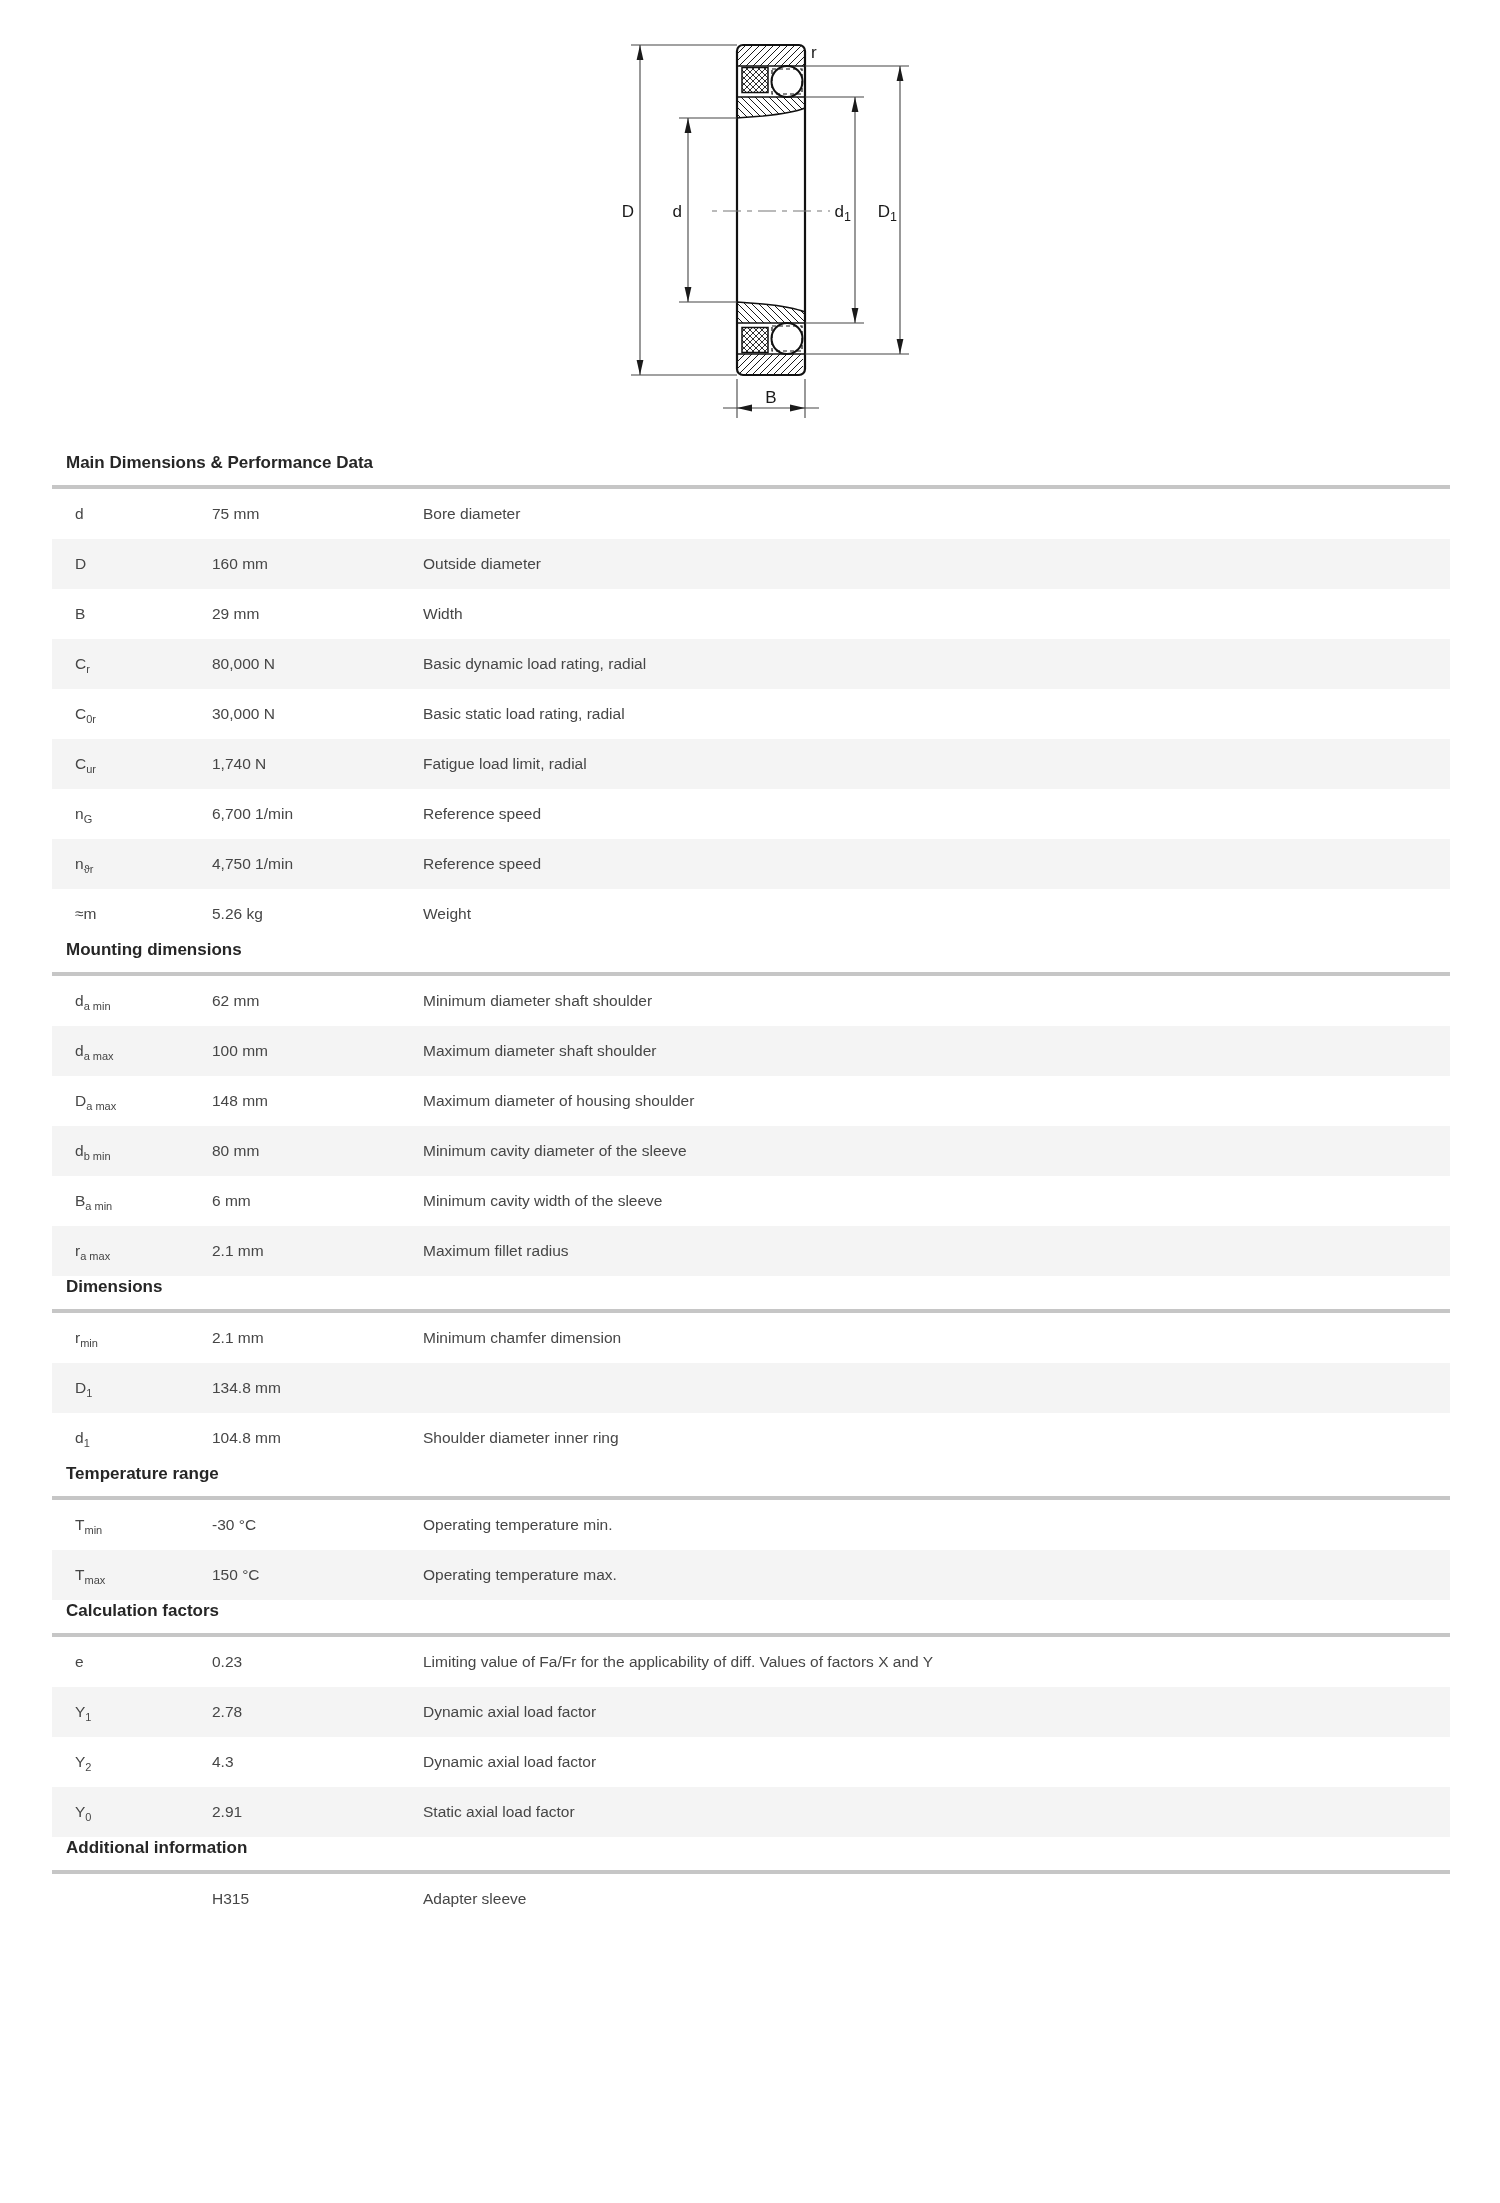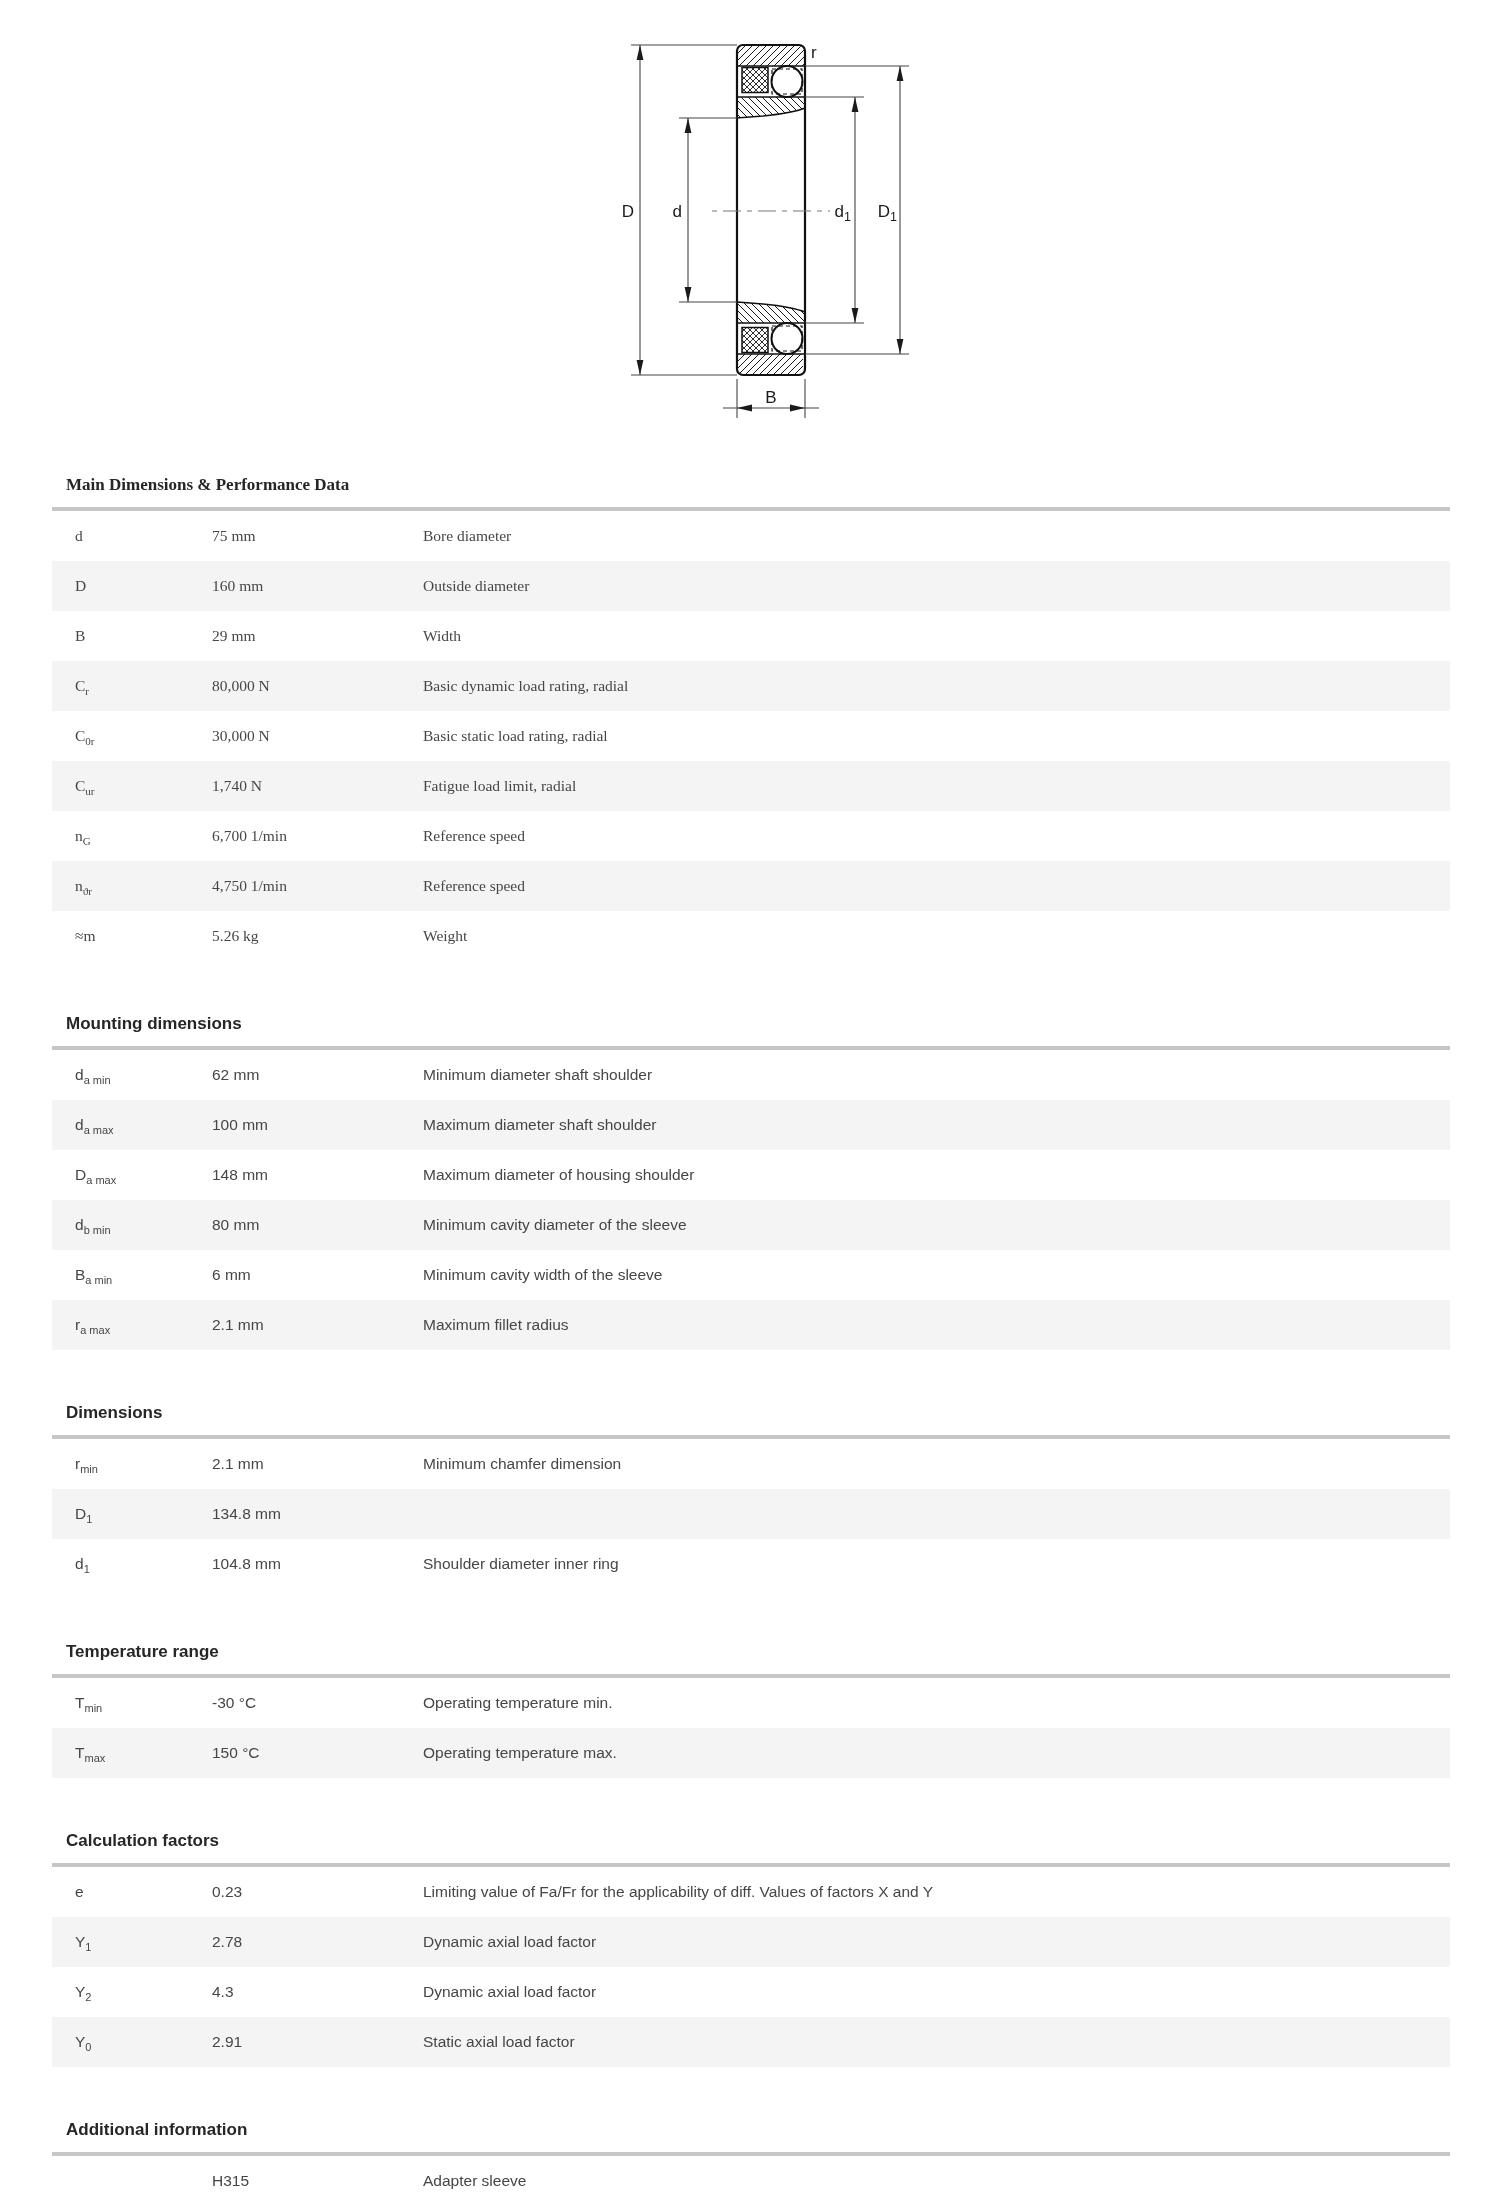--- a/index.html
+++ b/index.html
@@ -21,22 +21,22 @@
   .drawing-area svg {
     position: absolute;
     left: 600px;
     top: 24px;
   }
 
   
   .content {
     margin: 0 50px 0 52px;
   }
-  .section { margin-top: 52px; }
-  .section:first-child { margin-top: 26px; font-family: Liberation Serif, serif; }
+  .section { }
+  .section:first-child { margin-top: 4px; }
   .section-title {
     font-size: 17px;
     font-weight: 700;
     color: #262626;
     line-height: 21px;
     margin: 0 0 12px 0;
     padding-left: 14px;
   }
   .table {
     border-top: 4px solid #c6c6c6;

